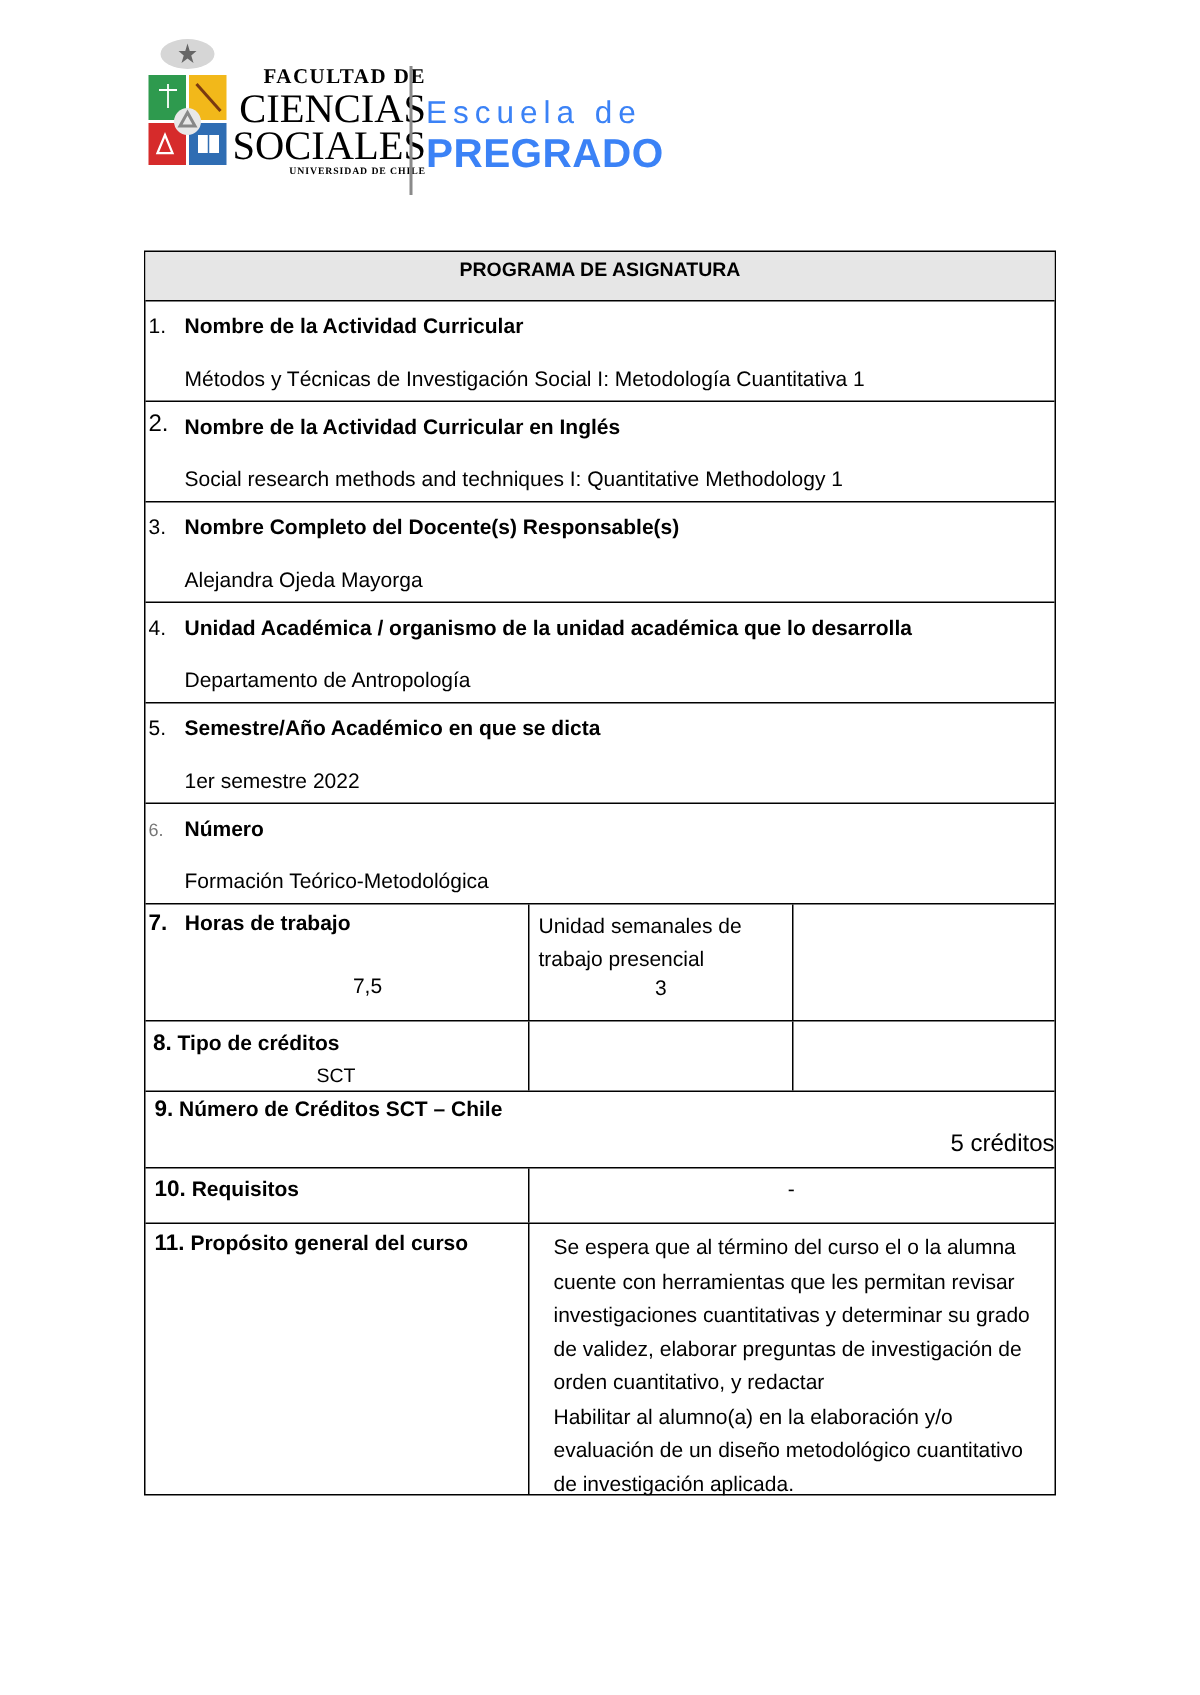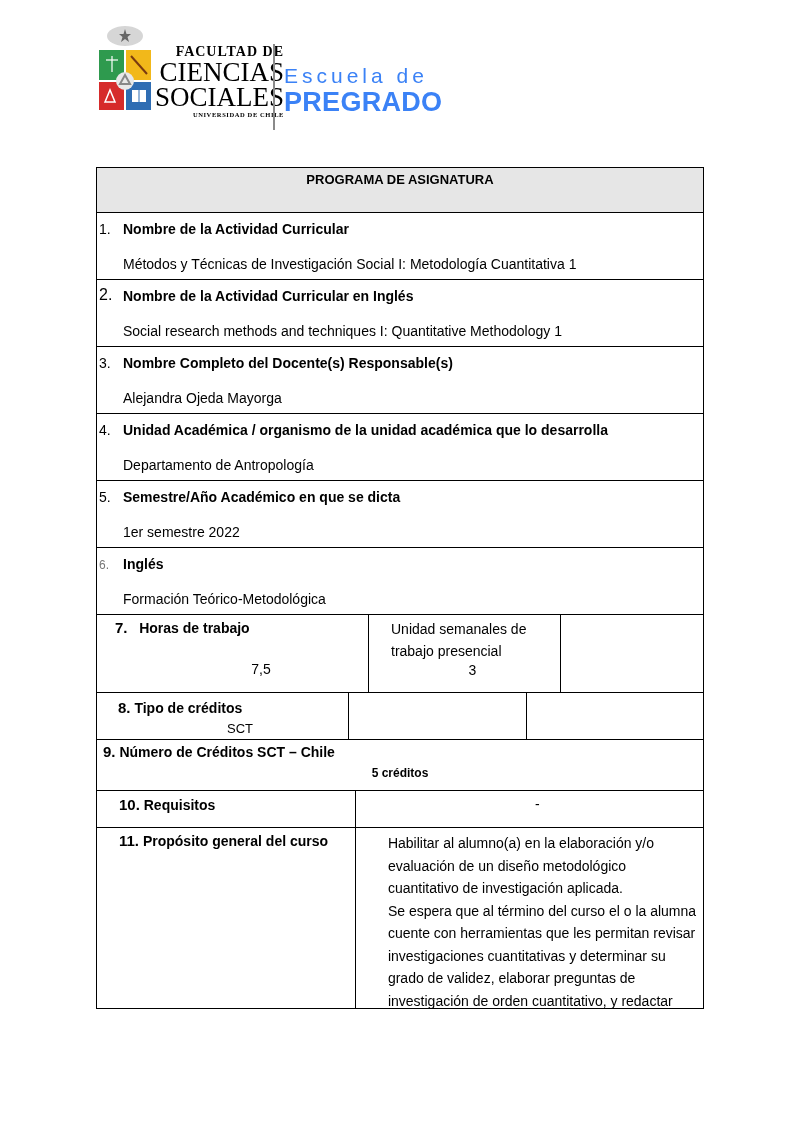--- a/index.html
+++ b/index.html
@@ -16,48 +16,48 @@
     .fac-line4 { font-size: 6.5px; letter-spacing: 0.6px; line-height: 9px; font-weight: bold; }
     .divider { position: absolute; left: 176px; top: 22px; width: 2px; height: 86px; background: #8a8a8a; }
     .esc-text { position: absolute; left: 187px; top: 42px; color: #3b82f6; }
     .esc-line1 { font-size: 21px; letter-spacing: 4px; line-height: 24px; }
     .esc-line2 { font-size: 27px; font-weight: bold; line-height: 28px; letter-spacing: 0.3px; }
 
     
     .prog { position: absolute; left: 96px; top: 167px; width: 608px; border: 1.5px solid #000; box-sizing: border-box; }
     .row { border-top: 1.5px solid #000; box-sizing: border-box; position: relative; }
     .row:first-child { border-top: none; }
-    .hdr { background: #e6e6e6; height: 44px; text-align: center; font-weight: bold; font-size: 13px; line-height: 24px; }
+    .hdr { background: #e6e6e6; height: 32px; text-align: center; font-weight: bold; font-size: 13px; line-height: 24px; }
     .sec { height: 67px; font-size: 14px; }
     .sec .num { position: absolute; left: 2px; top: 8px; font-size: 14px; }
     .sec .num.big { font-size: 16px; top: 6px; }
     .sec .num.gray { color: #777; font-size: 12px; top: 10px; }
     .sec .lbl { position: absolute; left: 26px; top: 8px; font-weight: bold; }
     .sec .val { position: absolute; left: 26px; top: 43px; }
 
     .grid3 { display: flex; }
-    .grid3 .c { box-sizing: border-box; position: relative; font-size: 14px; margin-left: 16px; }
+    .grid3 .c { box-sizing: border-box; position: relative; font-size: 14px; }
     .grid3 .c1 { width: 256px; border-right: 1.5px solid #000; }
     .grid3 .c2 { width: 176px; border-right: 1.5px solid #000; }
     .grid3 .c3 { width: 173px; }
 
     .r7 { height: 78px; }
     .r7 .c1 .lbl { position: absolute; left: 2px; top: 4px; font-weight: bold; }
     .r7 .c1 .lbl .n { font-size: 15px; }
     .r7 .c1 .v { position: absolute; left: 0; width: 256px; top: 46px; text-align: center; padding-left: 40px; box-sizing: border-box; }
     .r7 .c2 .t, .r7 .c3 .t { position: absolute; left: 6px; top: 3px; line-height: 22px; }
     .r7 .c2 .v, .r7 .c3 .v { position: absolute; left: 0; right: 0; top: 47px; text-align: center; }
 
     .r8 { height: 47px; }
     .r8 .c1 .lbl { position: absolute; left: 5px; top: 6px; font-weight: bold; }
     .r8 .c1 .v { position: absolute; left: 114px; top: 28px; font-size: 13px; }
 
     .r9 { height: 51px; }
     .r9 .lbl { position: absolute; left: 6px; top: 3px; font-weight: bold; font-size: 14px; }
-    .r9 .v { position: absolute; left: 0; right: 0; top: 26px; text-align: center; font-weight: bold; font-size: 12px; }
+    .r9 .v { position: absolute; left: 0; right: 0; top: 26px; text-align: right; font-weight: normal; font-size: 16px; }
 
     .r10 { height: 37px; }
     .r10 .c1 .lbl { position: absolute; left: 6px; top: 5px; font-weight: bold; }
     .r10 .c2w { width: 349px; position: relative; }
     .r10 .c2w .v { position: absolute; left: 0; right: 0; top: 5px; text-align: center; }
 
     .r11 { height: 181px; }
     .r11 .c1 .lbl { position: absolute; left: 6px; top: 4px; font-weight: bold; }
     .r11 .c2w { width: 349px; position: relative; }
     .r11 .c2w .v { position: absolute; left: 16px; right: 4px; top: 4px; line-height: 22.5px; font-size: 14px; }
@@ -122,21 +122,21 @@
     <span class="lbl">Unidad Académica / organismo de la unidad académica que lo desarrolla</span>
     <span class="val">Departamento de Antropología</span>
   </div>
   <div class="row sec">
     <span class="num">5.</span>
     <span class="lbl">Semestre/Año Académico en que se dicta</span>
     <span class="val">1er semestre 2022</span>
   </div>
   <div class="row sec">
     <span class="num gray">6.</span>
-    <span class="lbl">Inglés</span>
+    <span class="lbl">Número</span>
     <span class="val">Formación Teórico-Metodológica</span>
   </div>
 
   <div class="row grid3 r7">
     <div class="c c1">
       <div class="lbl">
         <span class="n">7.</span>&nbsp;&nbsp;
         <span>Horas de trabajo</span>
       </div>
       <div class="v">7,5</div>
@@ -181,18 +181,18 @@
 
   <div class="row grid3 r11">
     <div class="c c1">
       <div class="lbl">
         <span class="nb">11.</span>
         <span>Propósito general del curso</span>
       </div>
     </div>
     <div class="c c2w">
       <div class="v">
+        <p>Se espera que al término del curso el o la alumna cuente con herramientas que les permitan revisar investigaciones cuantitativas y determinar su grado de validez, elaborar preguntas de investigación de orden cuantitativo, y redactar</p>
         <p>Habilitar al alumno(a) en la elaboración y/o evaluación de un diseño metodológico cuantitativo de investigación aplicada.</p>
-        <p>Se espera que al término del curso el o la alumna cuente con herramientas que les permitan revisar investigaciones cuantitativas y determinar su grado de validez, elaborar preguntas de investigación de orden cuantitativo, y redactar</p>
       </div>
     </div>
   </div>
 </div>
 
 </body></html>

